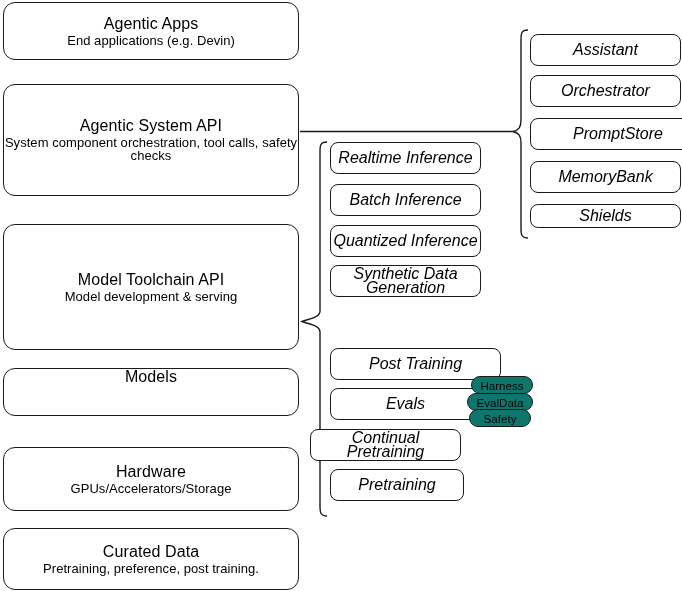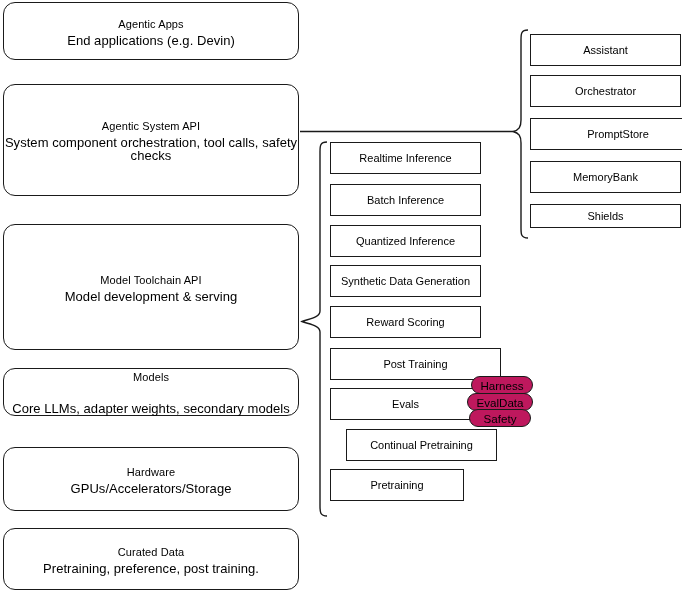--- a/index.html
+++ b/index.html
@@ -25,52 +25,53 @@
     border: 1.4px solid #1a1a1a;
     border-radius: 12px;
     background: #ffffff;
     display: flex;
     flex-direction: column;
     align-items: center;
     justify-content: center;
     text-align: center;
   }
   .layer-title {
-    font-size: 11px;
+    font-size: 16px;
     line-height: 16px;
     color: #000000;
     letter-spacing: 0.1px;
   }
   .layer-sub {
     font-size: 13px;
     line-height: 13px;
     color: #000000;
     margin-top: 2px;
     letter-spacing: 0.05px;
   }
   .pill-box {
     position: absolute;
     box-sizing: border-box;
     border: 1.4px solid #1a1a1a;
-    border-radius: 0;
+    border-radius: 8px;
     background: #ffffff;
     display: flex;
     align-items: center;
     justify-content: center;
     text-align: center;
-    font-size: 11px;
+    font-size: 16px;
     line-height: 14px;
     color: #000000;
+    font-style: italic;
   }
   .tag-pill {
     position: absolute;
     box-sizing: border-box;
     border: 1.4px solid #1a1a1a;
     border-radius: 999px;
-    background: #be185d;
+    background: #0f766e;
     display: flex;
     align-items: center;
     justify-content: center;
     text-align: center;
     font-size: 11.6px;
     line-height: 13px;
     color: #000000;
   }
   .connector-svg {
     position: absolute;
@@ -125,41 +126,39 @@
     <div class="layer-sub">Model development &amp; serving</div>
   </div>
 
   <div class="layer-box" style="left:3px; top:84px; width:296px; height:112px;">
     <div class="layer-title">Agentic System API</div>
     <div class="layer-sub">System component orchestration, tool calls, safety checks</div>
   </div>
 
   <div class="layer-box" style="left:3px; top:368px; width:296px; height:48px;justify-content:space-between;">
     <div class="layer-title">Models</div>
-    <div class="layer-sub">Core LLMs, adapter weights, secondary models</div>
   </div>
 
   <div class="layer-box" style="left:3px; top:528px; width:296px; height:62px;">
     <div class="layer-title">Curated Data</div>
     <div class="layer-sub">Pretraining, preference, post training.</div>
   </div>
 
   <div class="layer-box" style="left:3px; top:447px; width:296px; height:64px;">
     <div class="layer-title">Hardware</div>
     <div class="layer-sub">GPUs/Accelerators/Storage</div>
   </div>
 
   <div class="pill-box" style="left:330px; top:184px; width:151px; height:32px;">Batch Inference</div>
   <div class="pill-box" style="left:330px; top:142px; width:151px; height:32px;">Realtime Inference</div>
   <div class="pill-box" style="left:330px; top:225px; width:151px; height:32px;">Quantized Inference</div>
   <div class="pill-box" style="left:330px; top:265px; width:151px; height:32px;">Synthetic Data Generation</div>
-  <div class="pill-box" style="left:330px; top:306px; width:151px; height:32px;">Reward Scoring</div>
   <div class="pill-box" style="left:330px; top:348px; width:171px; height:32px;">Post Training</div>
   <div class="pill-box" style="left:330px; top:388px; width:151px; height:32px;">Evals</div>
-  <div class="pill-box" style="left:346px; top:429px; width:151px; height:32px;text-align:center;">Continual Pretraining</div>
+  <div class="pill-box" style="left:310px; top:429px; width:151px; height:32px;text-align:center;">Continual Pretraining</div>
   <div class="pill-box" style="left:330px; top:469px; width:134px; height:32px;">Pretraining</div>
 
   <div class="tag-pill" style="left:471px; top:376px; width:62px; height:18px;">Harness</div>
   <div class="tag-pill" style="left:467px; top:393px; width:66px; height:18px;">EvalData</div>
   <div class="tag-pill" style="left:469px; top:409px; width:62px; height:18px;">Safety</div>
 
   <div class="pill-box" style="left:530px; top:34px; width:151px; height:32px;">Assistant</div>
   <div class="pill-box" style="left:530px; top:75px; width:151px; height:32px;">Orchestrator</div>
   <div class="pill-box" style="left:530px; top:118px; width:176px; height:32px;">PromptStore</div>
   <div class="pill-box" style="left:530px; top:161px; width:151px; height:32px;">MemoryBank</div>

